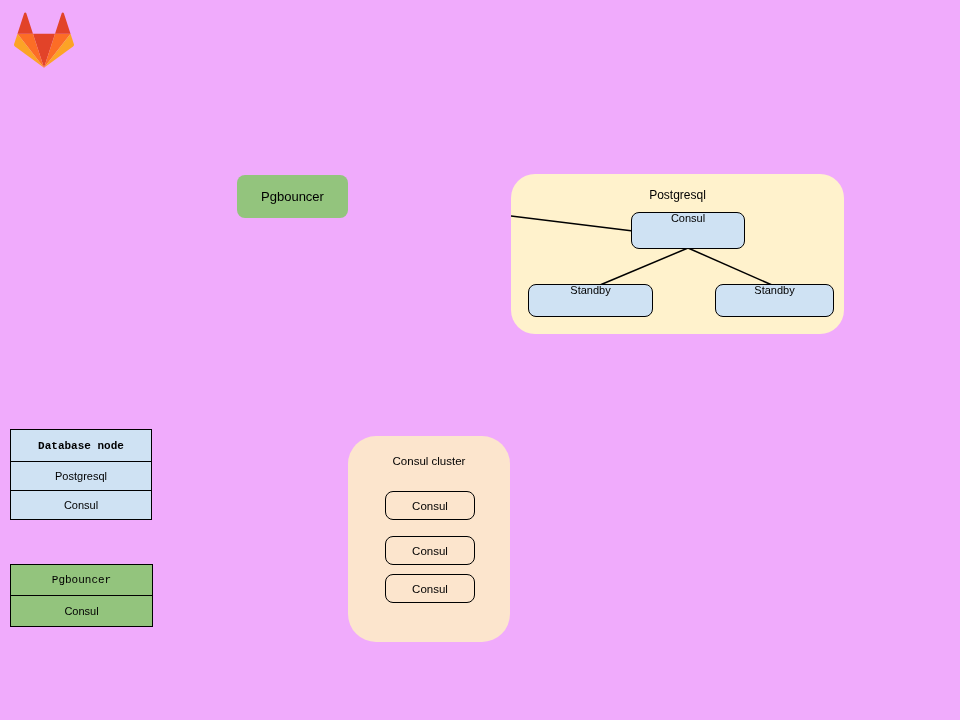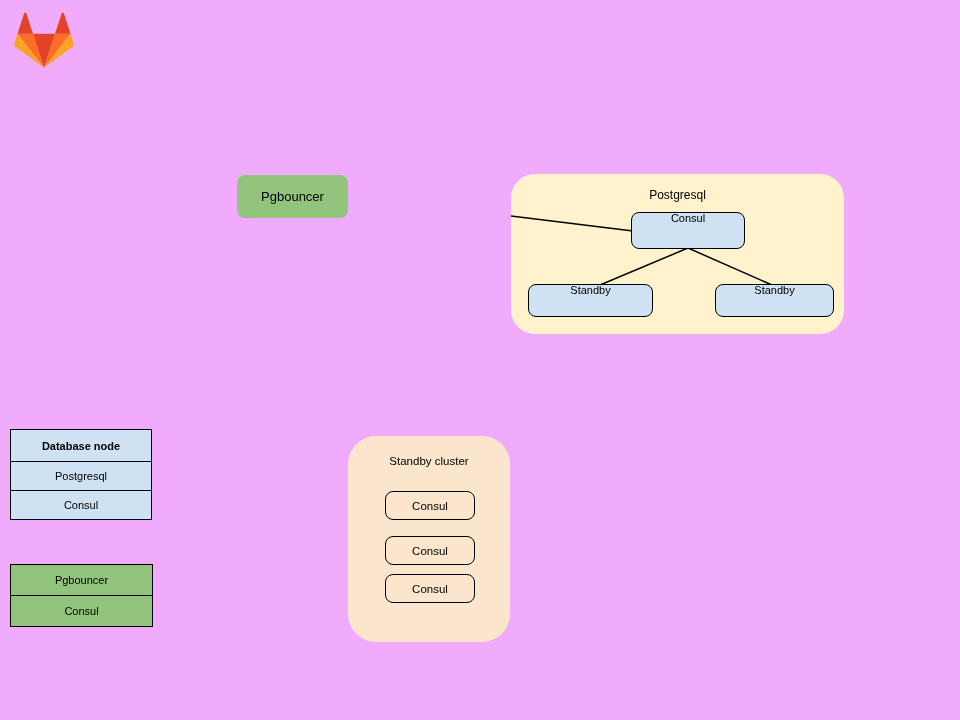--- a/index.html
+++ b/index.html
@@ -92,21 +92,21 @@
 
   
   .legend { box-sizing: border-box; }
   .legend .cell {
     box-sizing: border-box;
     border: 1px solid #000000;
     margin-top: -1px;
     display: flex; align-items: center; justify-content: center;
     font-size: 11px;
   }
-  .legend .cell:first-child { margin-top: 0; }
+  .legend .cell:first-child { margin-top: 0; font-family: Liberation Mono, monospace; }
   .legend .header { font-weight: bold; }
 
   .legend-db { left: 10px; top: 429px; width: 142px; }
   .legend-db .cell { background: #CFE2F3; height: 30px; }
   .legend-db .header { height: 33px; }
 
   .legend-pgb { left: 10px; top: 564px; width: 143px; }
   .legend-pgb .cell { background: #93C47D; height: 32px; }
   .legend-pgb .header { height: 33px; }
 </style>
@@ -145,21 +145,21 @@
     <div class="abs node-box standby-left">
       <span class="top-label">Standby</span>
     </div>
 
     <div class="abs node-box standby-right">
       <span class="top-label">Standby</span>
     </div>
   </div>
 
   <div class="abs consul-cluster">
-    <div class="abs cluster-title">Standby cluster</div>
+    <div class="abs cluster-title">Consul cluster</div>
 
     <div class="abs consul-box consul-1">
       <span>Consul</span>
     </div>
     <div class="abs consul-box consul-2">
       <span>Consul</span>
     </div>
     <div class="abs consul-box consul-3">
       <span>Consul</span>
     </div>

